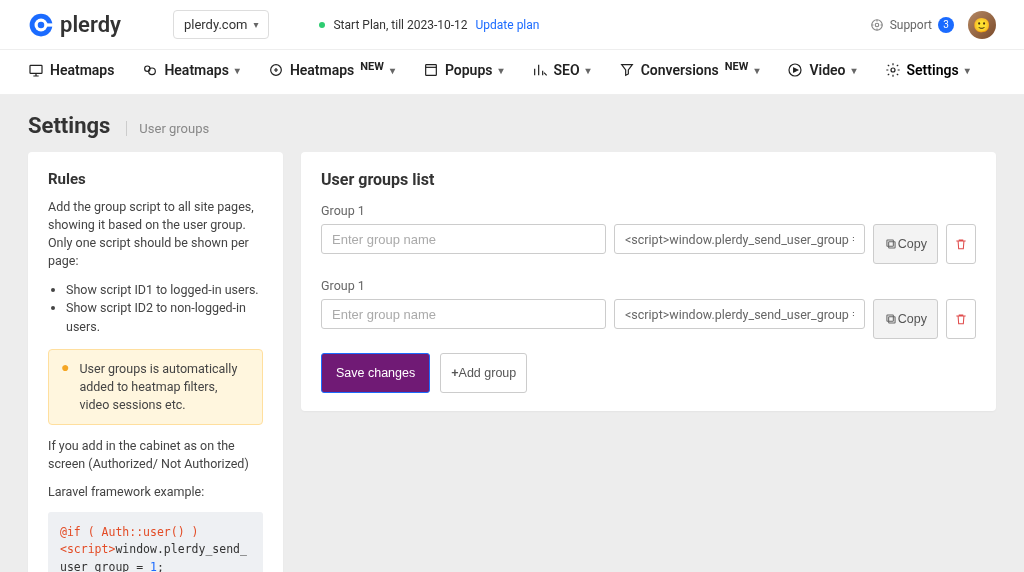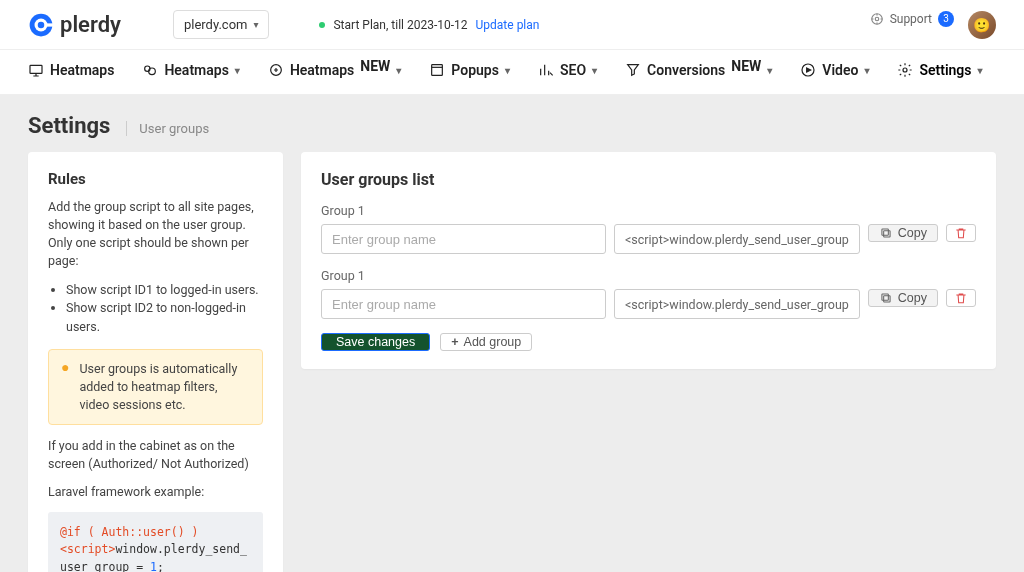--- a/index.html
+++ b/index.html
@@ -4,28 +4,28 @@
 <style>
 * { box-sizing: border-box; margin: 0; padding: 0; }
 body { font-family: -apple-system, BlinkMacSystemFont, "Segoe UI", Roboto, Helvetica, Arial, sans-serif; font-size: 13px; color: #333; background: #fff; }
 .topbar { display: flex; align-items: center; padding: 10px 28px; border-bottom: 1px solid #eee; gap: 32px; }
 .logo { display: flex; align-items: center; font-size: 22px; font-weight: 600; color: #333; }
 .logo-icon { width: 26px; height: 26px; margin-right: 6px; }
 .site-select { margin-left: 20px; border: 1px solid #ddd; border-radius: 4px; padding: 6px 10px; display: flex; align-items: center; gap: 6px; cursor: pointer; font-size: 13px; }
 .plan-area { margin-left: 18px; display: flex; align-items: center; gap: 8px; font-size: 12px; }
 .dot { width: 6px; height: 6px; background: #2ecc71; border-radius: 50%; display: inline-block; }
 .link-blue { color: #1b6bff; text-decoration: none; cursor: pointer; }
-.topbar-right { margin-left: auto; display: flex; align-items: flex-start; gap: 14px; }
+.topbar-right { margin-left: auto; display: flex; align-items: center; gap: 14px; }
 .support { display: flex; align-items: center; gap: 6px; color: #666; font-size: 12px; cursor: pointer; }
 .support-badge { background: #1b6bff; color: #fff; border-radius: 50%; width: 16px; height: 16px; font-size: 10px; display: flex; align-items: center; justify-content: center; }
 .avatar { width: 28px; height: 28px; border-radius: 50%; background: linear-gradient(135deg,#b58863,#7a4a2a); cursor: pointer; display:flex; align-items:center; justify-content:center; color:#fff; font-size:14px;}
 .navbar { display: flex; align-items: center; gap: 28px; padding: 12px 28px 16px; border-bottom: 1px solid #eee; }
 .nav-item { display: flex; align-items: center; gap: 6px; font-size: 14px; font-weight: 600; color: #222; cursor: pointer; }
 .nav-item.active { color: #000; }
-.new-badge { font-size: 14px; font-weight: 700; position: relative; top: -4px; }
+.new-badge { font-size: 11px; font-weight: 700; position: relative; top: -4px; }
 .chevron { font-size: 10px; color: #666; }
 .page-wrap { background: #ededed; min-height: calc(100vh - 100px); padding: 18px 28px; }
 .page-head { display: flex; align-items: baseline; gap: 16px; margin-bottom: 14px; }
 .page-title { font-size: 22px; font-weight: 700; }
 .breadcrumb-sub { color: #888; font-size: 13px; border-left: 1px solid #ccc; padding-left: 12px; }
 .layout { display: flex; gap: 18px; align-items: flex-start; }
 .card { background: #fff; border-radius: 4px; padding: 18px 20px; box-shadow: 0 1px 2px rgba(0,0,0,0.04); }
 .sidebar { width: 255px; flex-shrink: 0; }
 .sidebar h3 { font-size: 15px; font-weight: 700; margin-bottom: 10px; }
 .sidebar p { font-size: 12.5px; line-height: 1.45; color: #444; margin-bottom: 10px; }
@@ -37,24 +37,24 @@
 .c-red { color: #e34c26; }
 .c-blue { color: #1b6bff; }
 .main { flex: 1; }
 .main h3 { font-size: 16px; font-weight: 700; margin-bottom: 14px; }
 .group-row { margin-bottom: 14px; }
 .group-label { font-size: 12.5px; color: #666; margin-bottom: 6px; }
 .group-controls { display: flex; gap: 8px; align-items: stretch; }
 .input-text { flex: 0 0 285px; border: 1px solid #ccc; border-radius: 3px; padding: 6px 10px; font-size: 13px; color: #555; height: 30px; }
 .input-text::placeholder { color: #aaa; }
 .input-script { flex: 1; border: 1px solid #ccc; border-radius: 3px; padding: 6px 10px; font-size: 12.5px; color: #666; height: 30px; background: #fff; font-family: inherit; }
-.btn { border: 1px solid #ccc; border-radius: 3px; background: #f3f3f3; padding: 0 10px; height: 18px; display: inline-flex; align-items: center; gap: 5px; font-size: 12.5px; color: #555; cursor: pointer; }
+.btn { border: 1px solid #ccc; border-radius: 3px; background: #f3f3f3; padding: 0 10px; height: 40px; display: inline-flex; align-items: center; font-size: 12.5px; color: #555; cursor: pointer; }
 .btn-icon { width: 30px; justify-content: center; padding: 0; }
 .btn-del { color: #e04b4b; background: #fff; }
-.btn-primary { background: #14532d; border-color: #1b6bff; color: #fff; padding: 0 14px; }
+.btn-primary { background: #701a75; border-color: #1b6bff; color: #fff; padding: 0 14px; }
 .btn-outline { background: #fff; }
 .actions { display: flex; gap: 10px; margin-top: 6px; }
 svg.icon { width: 16px; height: 16px; }
 svg.icon-sm { width: 14px; height: 14px; }
 </style>
 </head>
 <body>
 
 <div class="topbar">
   <div class="logo">

